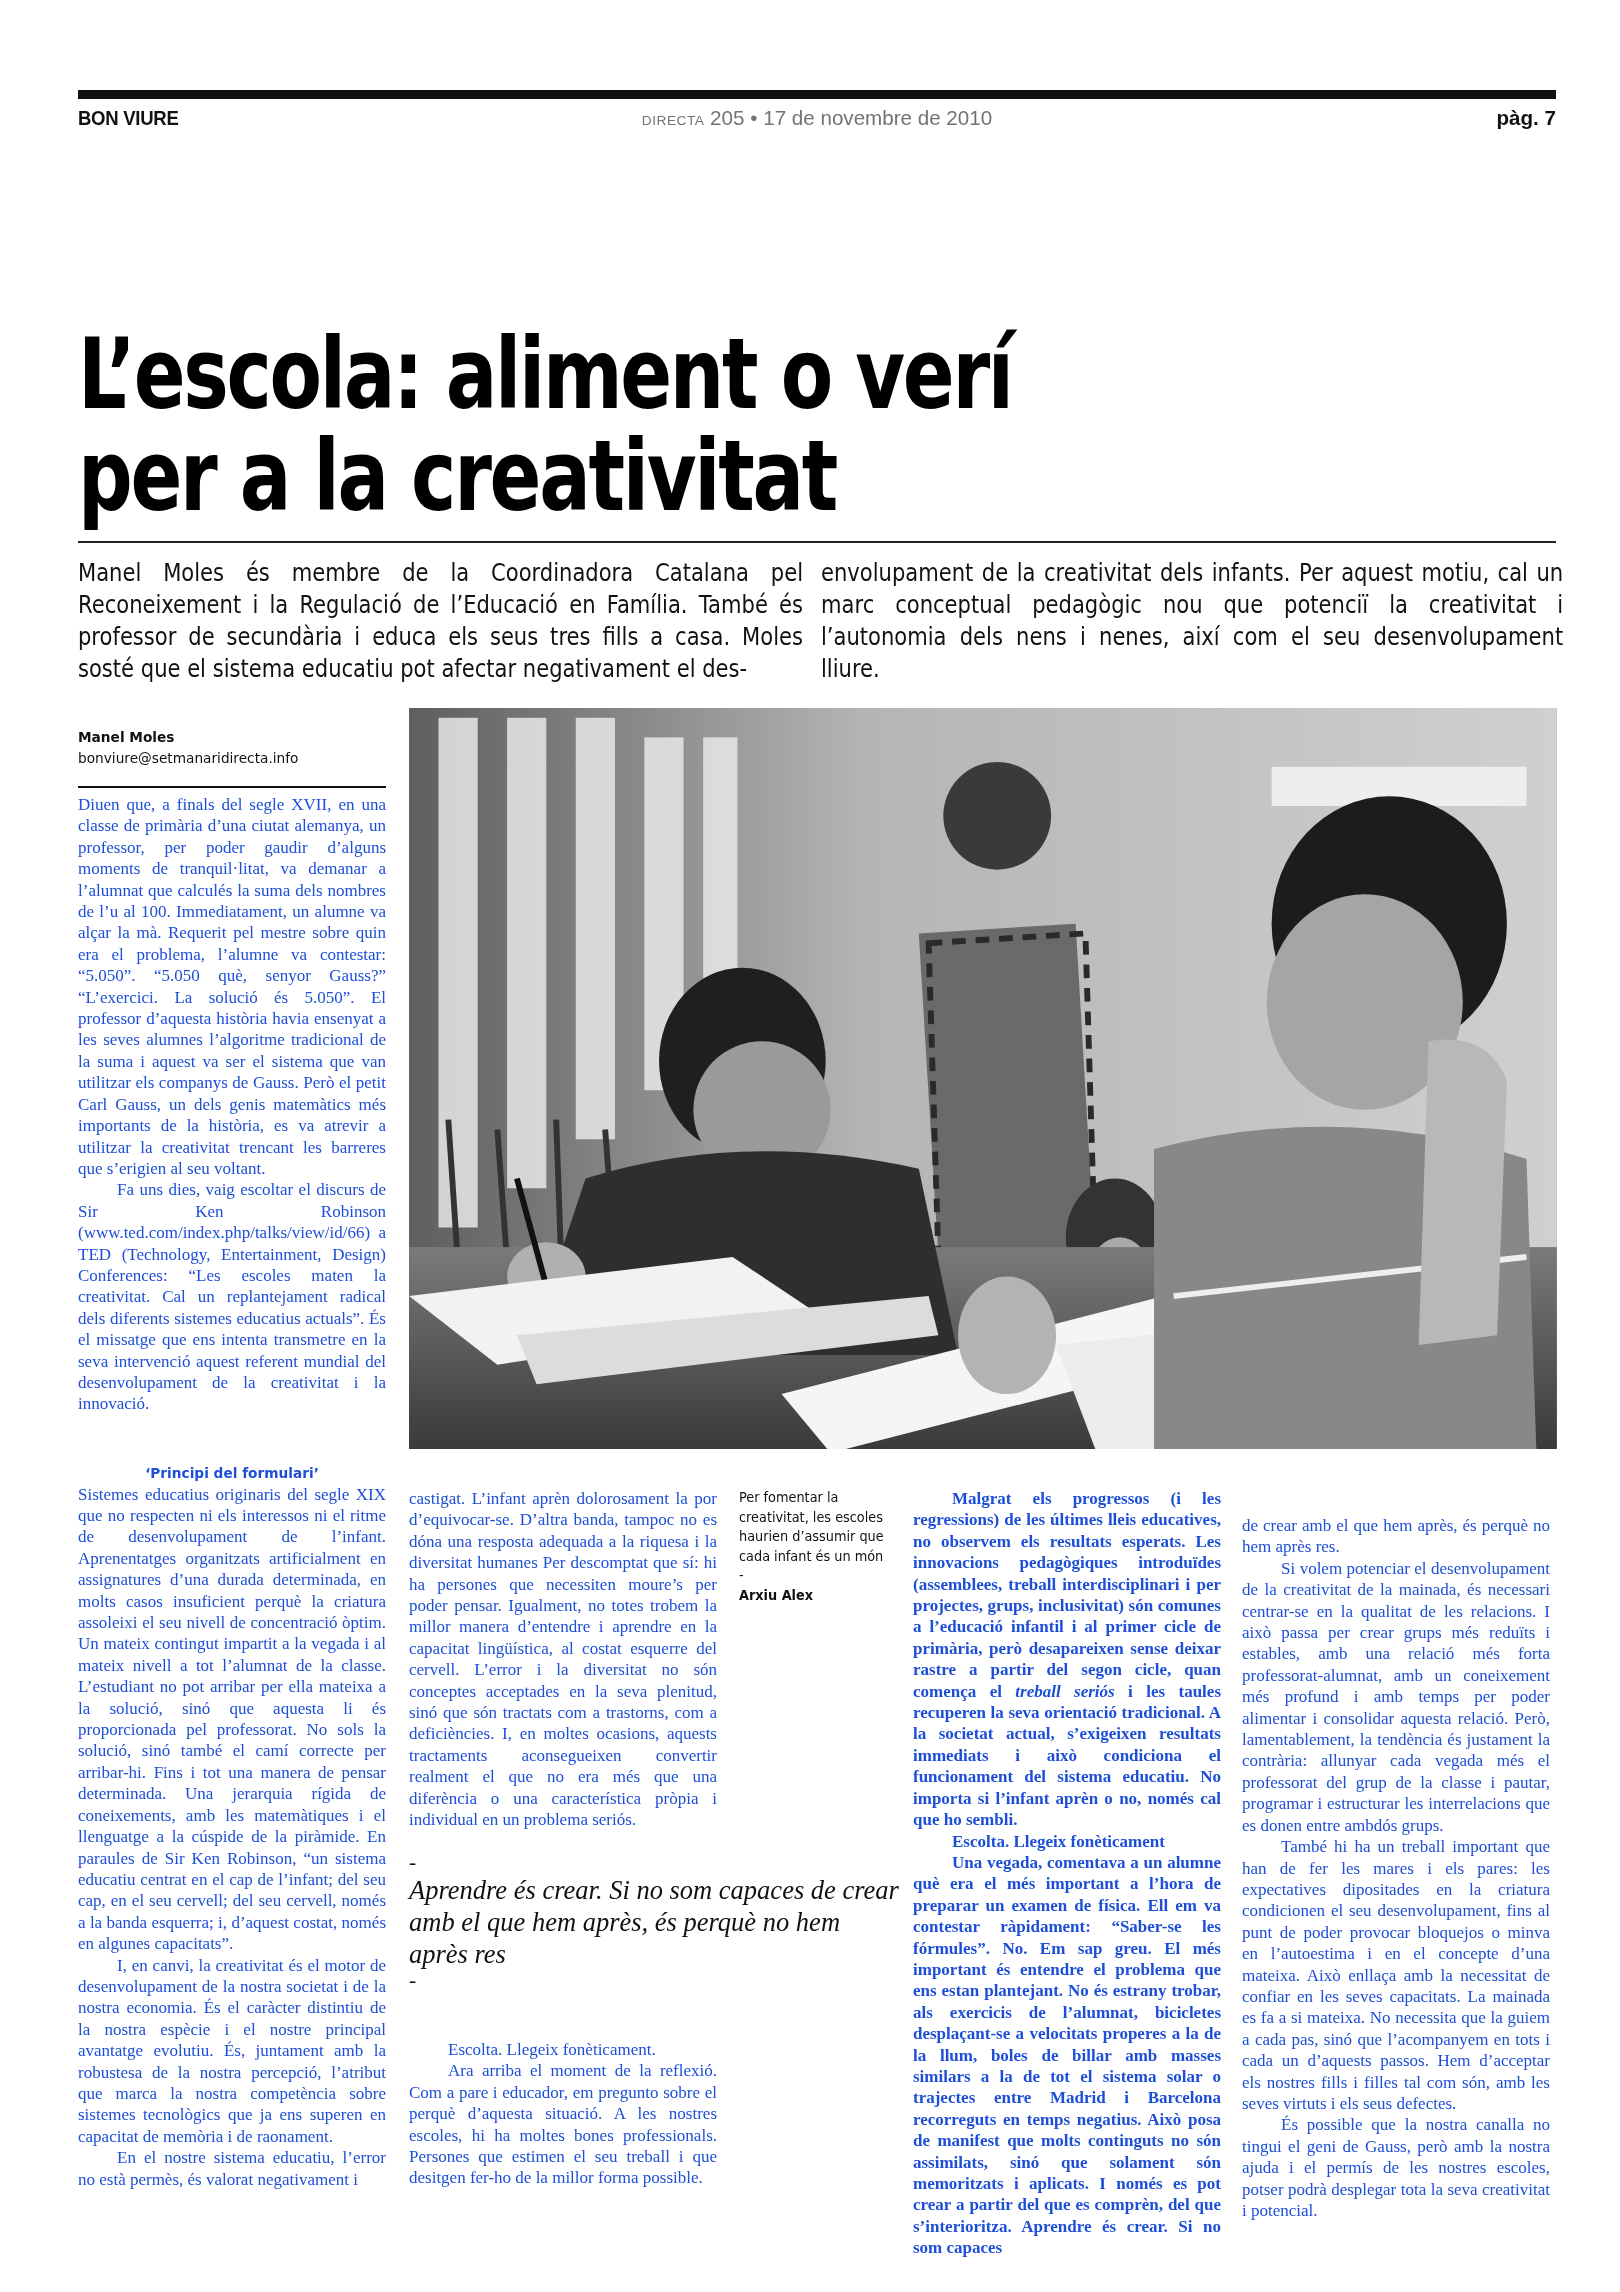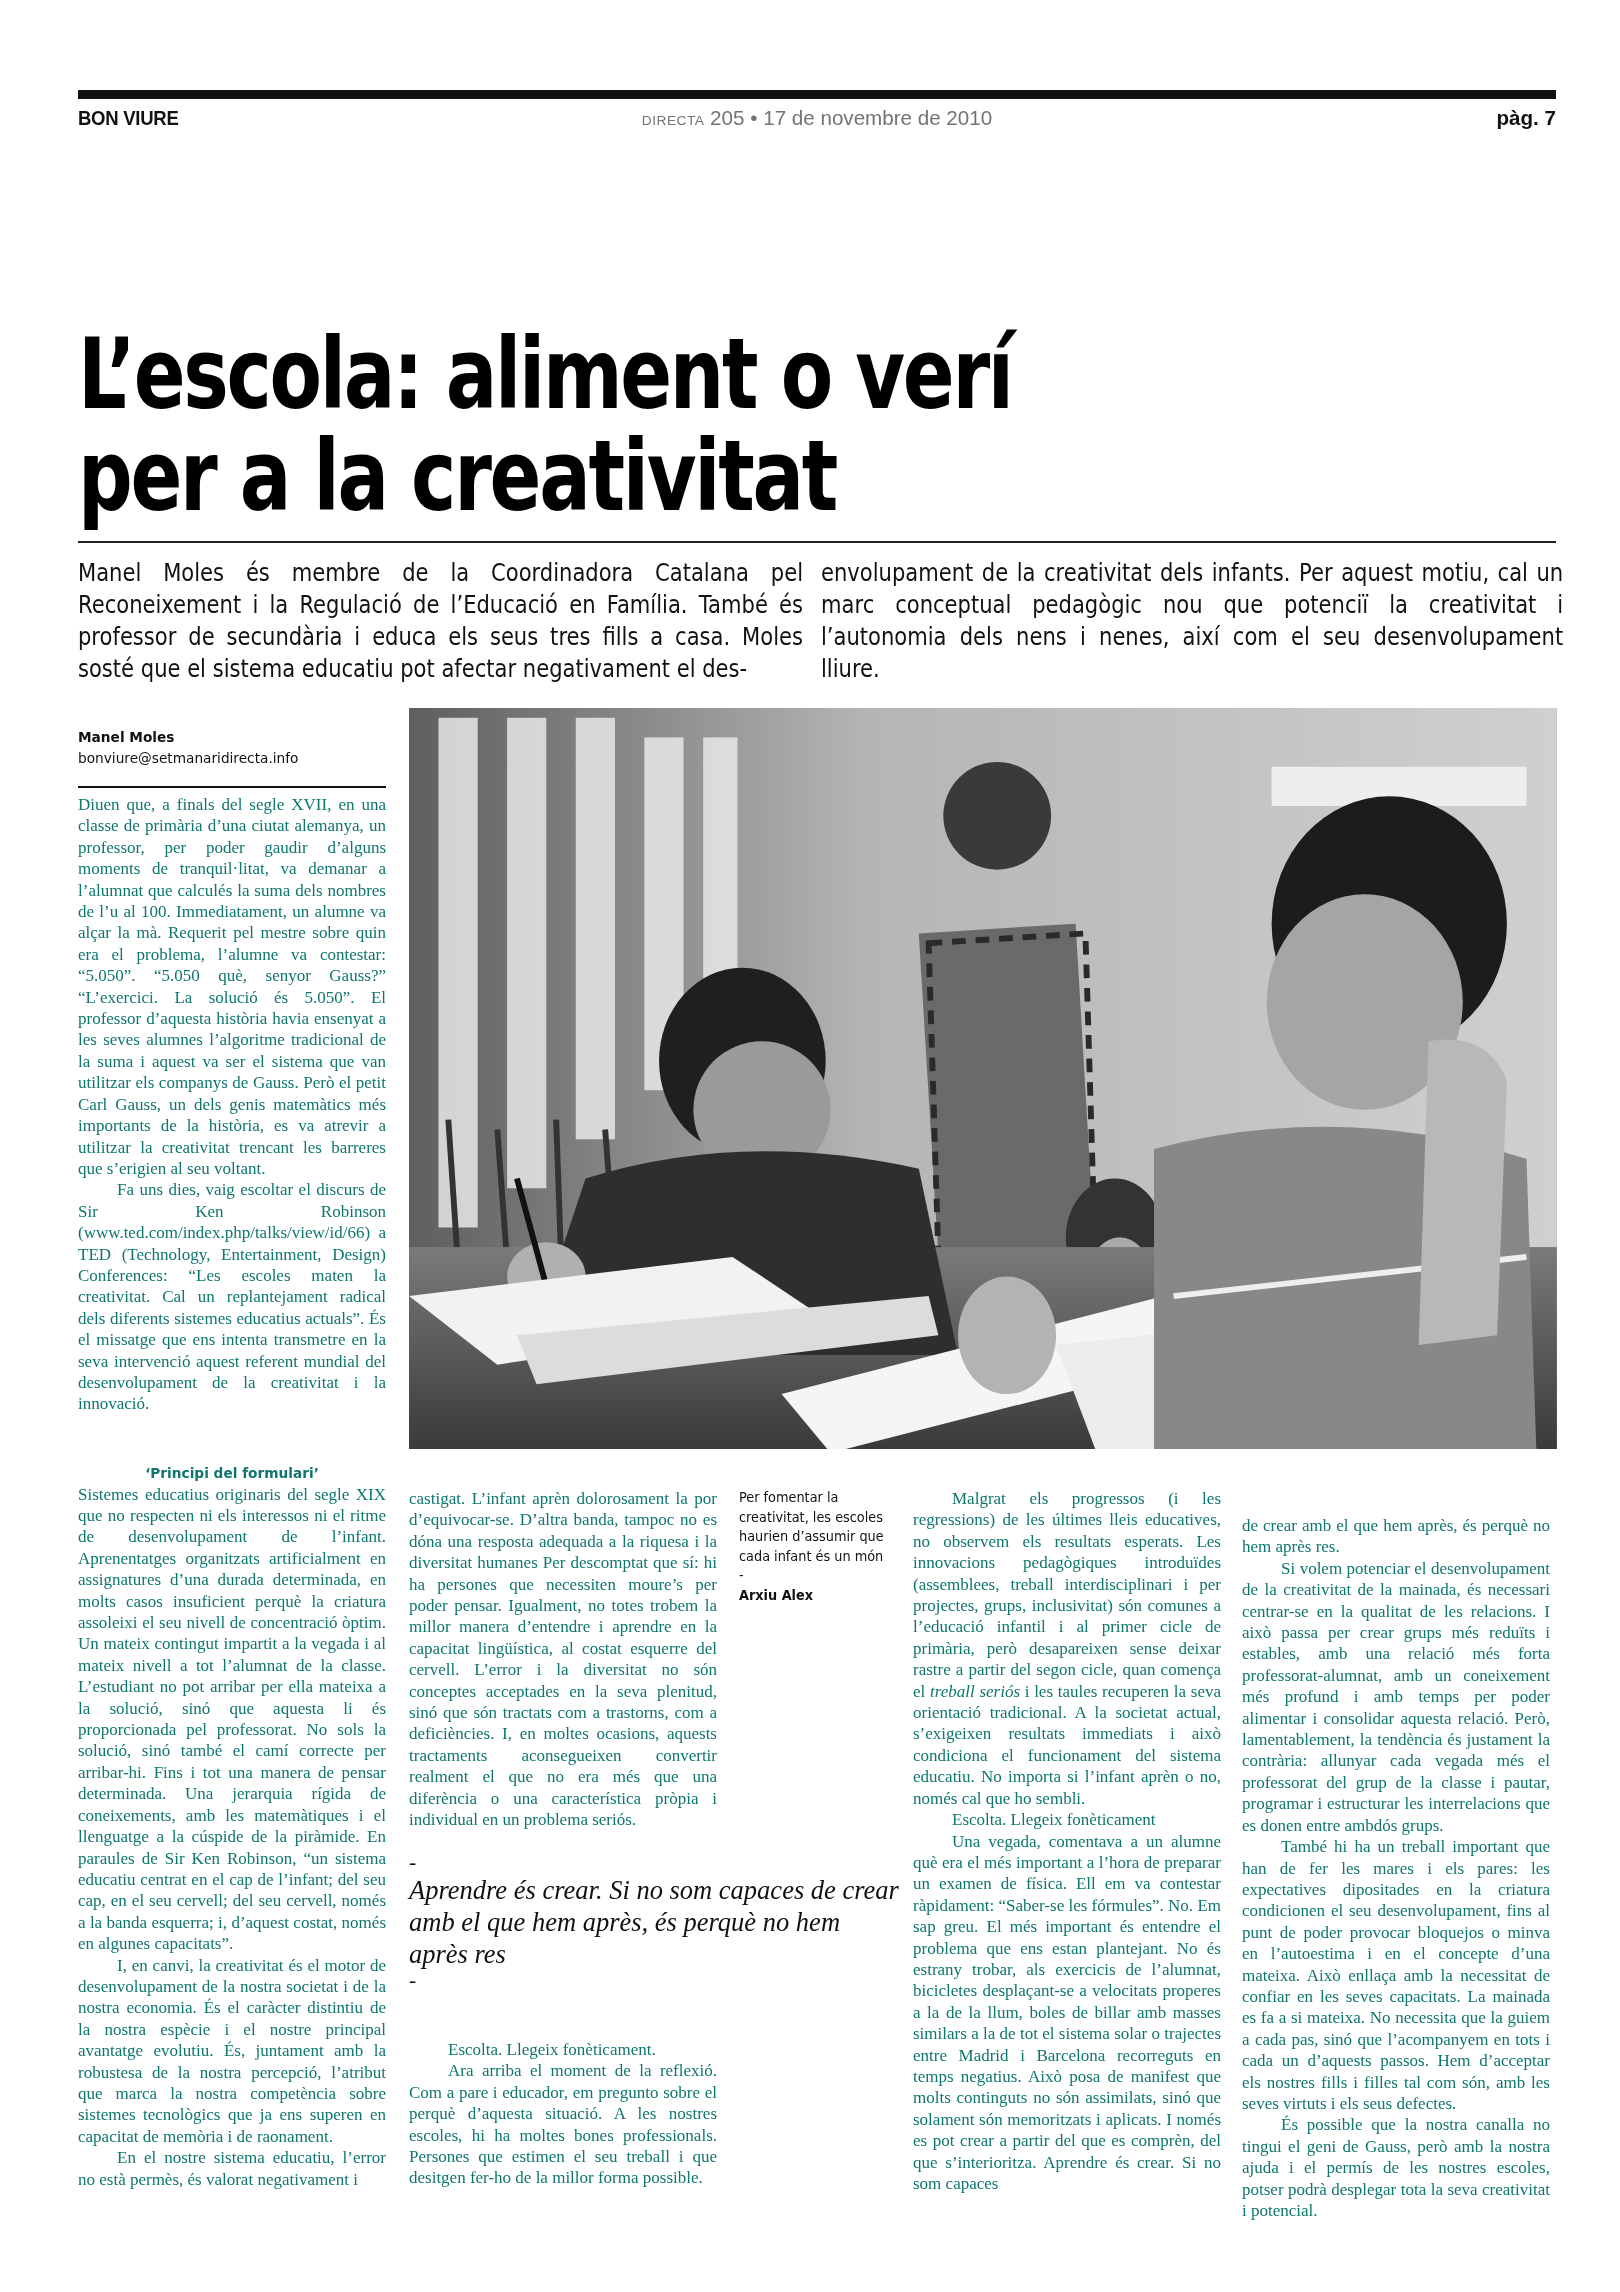--- a/index.html
+++ b/index.html
@@ -19,30 +19,30 @@
   .rule.top { left: 78px; top: 541px; width: 1478px; }
 
   .intro { position: absolute; top: 557px; width: 725px; font-family: "DejaVu Sans", sans-serif; font-size: 24.5px; line-height: 32px; color: #111; text-align: justify; transform: scaleX(0.86); transform-origin: left top; }
   .intro.left { left: 78px; width: 843px; }
   .intro.right { left: 821px; width: 863px; }
 
   .byline { position: absolute; left: 78px; top: 727px; width: 308px; font-family: "DejaVu Sans", sans-serif; font-size: 13.7px; line-height: 20.6px; }
   .byline .author { font-weight: bold; }
   .byline .email { border-bottom: 2px solid #111; padding-bottom: 18px; display: block; }
 
-  .col { position: absolute; font-size: 17px; line-height: 21.4px; text-align: justify; hyphens: auto; color: #0f766e; }
+  .col { position: absolute; font-size: 17px; line-height: 21.4px; text-align: justify; hyphens: auto; color: #1d4ed8; }
   .col p { text-indent: 0; }
   .col p.ind { text-indent: 39px; }
   .col .subhead { font-family: "DejaVu Sans", sans-serif; font-weight: bold; font-size: 13.7px; line-height: 19.6px; text-align: center; }
   .col em { font-style: italic; }
 
   .col1a { left: 78px; top: 794px; width: 308px; }
   .col1b { left: 78px; top: 1464px; width: 308px; }
   .col2 { left: 409px; top: 1488px; width: 308px; }
-  .col3 { left: 913px; top: 1488px; width: 308px; }
+  .col3 { left: 913px; top: 1488px; width: 308px; font-weight: bold; }
   .col4 { left: 1242px; top: 1488px; width: 308px; margin-top: 27px; }
   .col2b { left: 409px; top: 2039px; width: 308px; }
 
   .caption { position: absolute; left: 739px; top: 1488px; width: 157px; font-family: "DejaVu Sans", sans-serif; font-size: 13.7px; line-height: 19.6px; transform: scaleX(0.94); transform-origin: left top; }
   .caption .credit { font-weight: bold; }
 
   .pullquote { position: absolute; left: 409px; top: 1852px; width: 490px; font-style: italic; font-size: 26.5px; line-height: 32px; color: #111; }
   .pullquote .dash { font-style: normal; font-size: 21.6px; line-height: 21.6px; display: block; }
 
   .photo { position: absolute; left: 409px; top: 708px; width: 1148px; height: 741px; overflow: hidden; background: #8a8a8a; }

